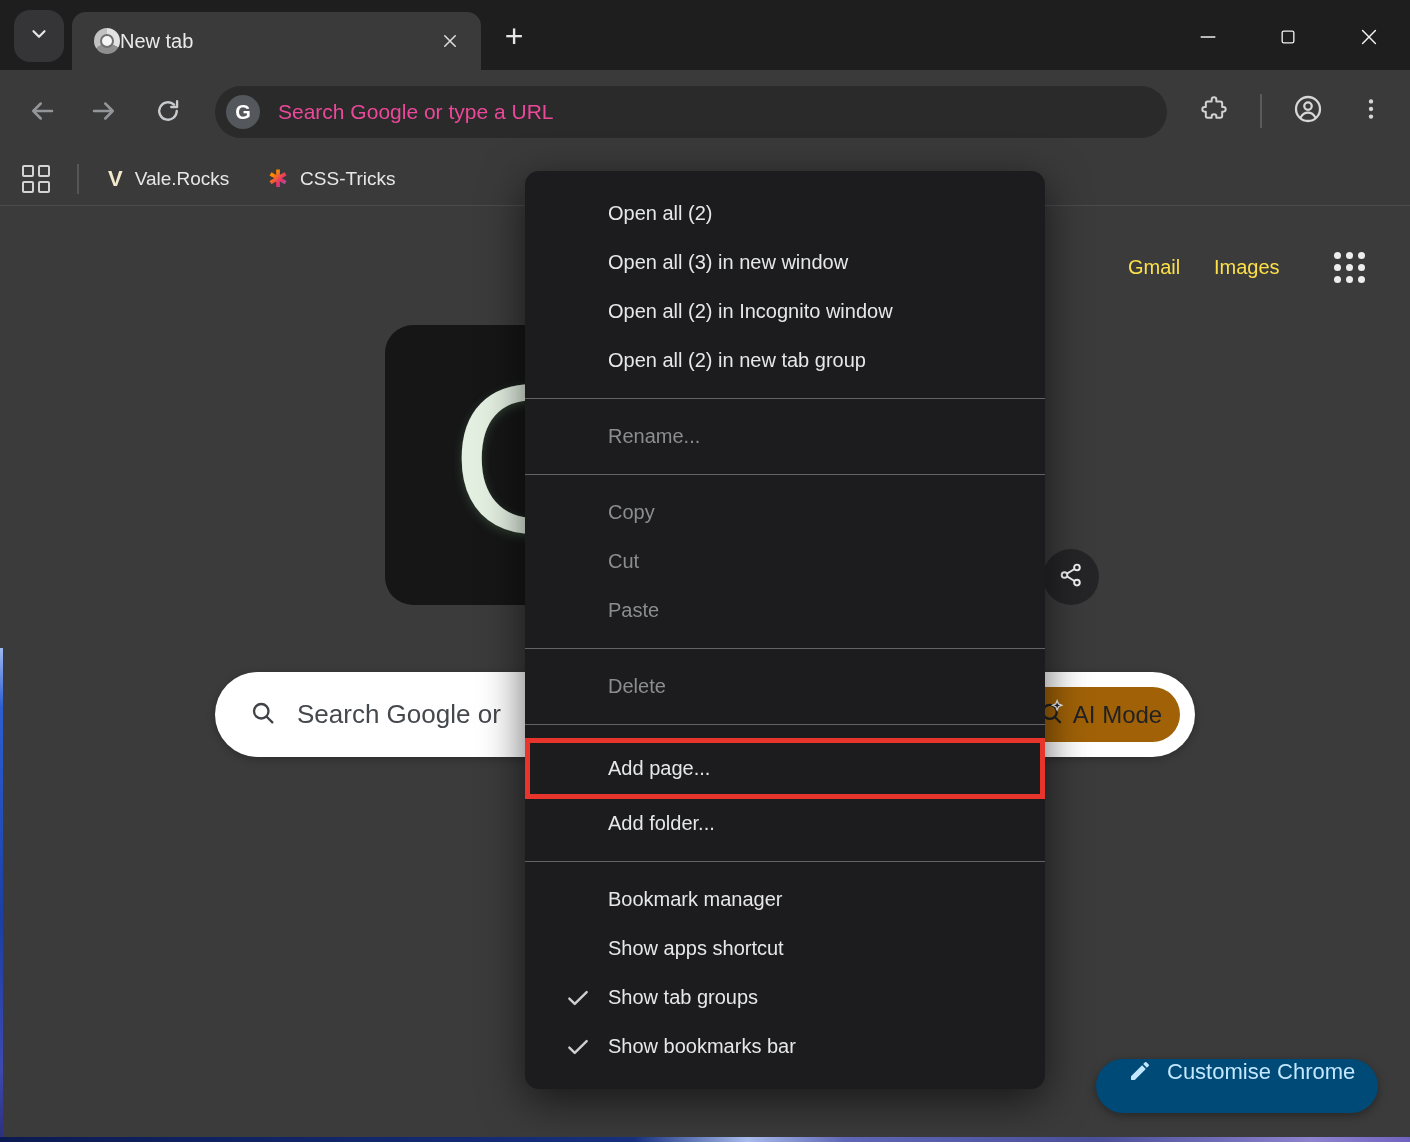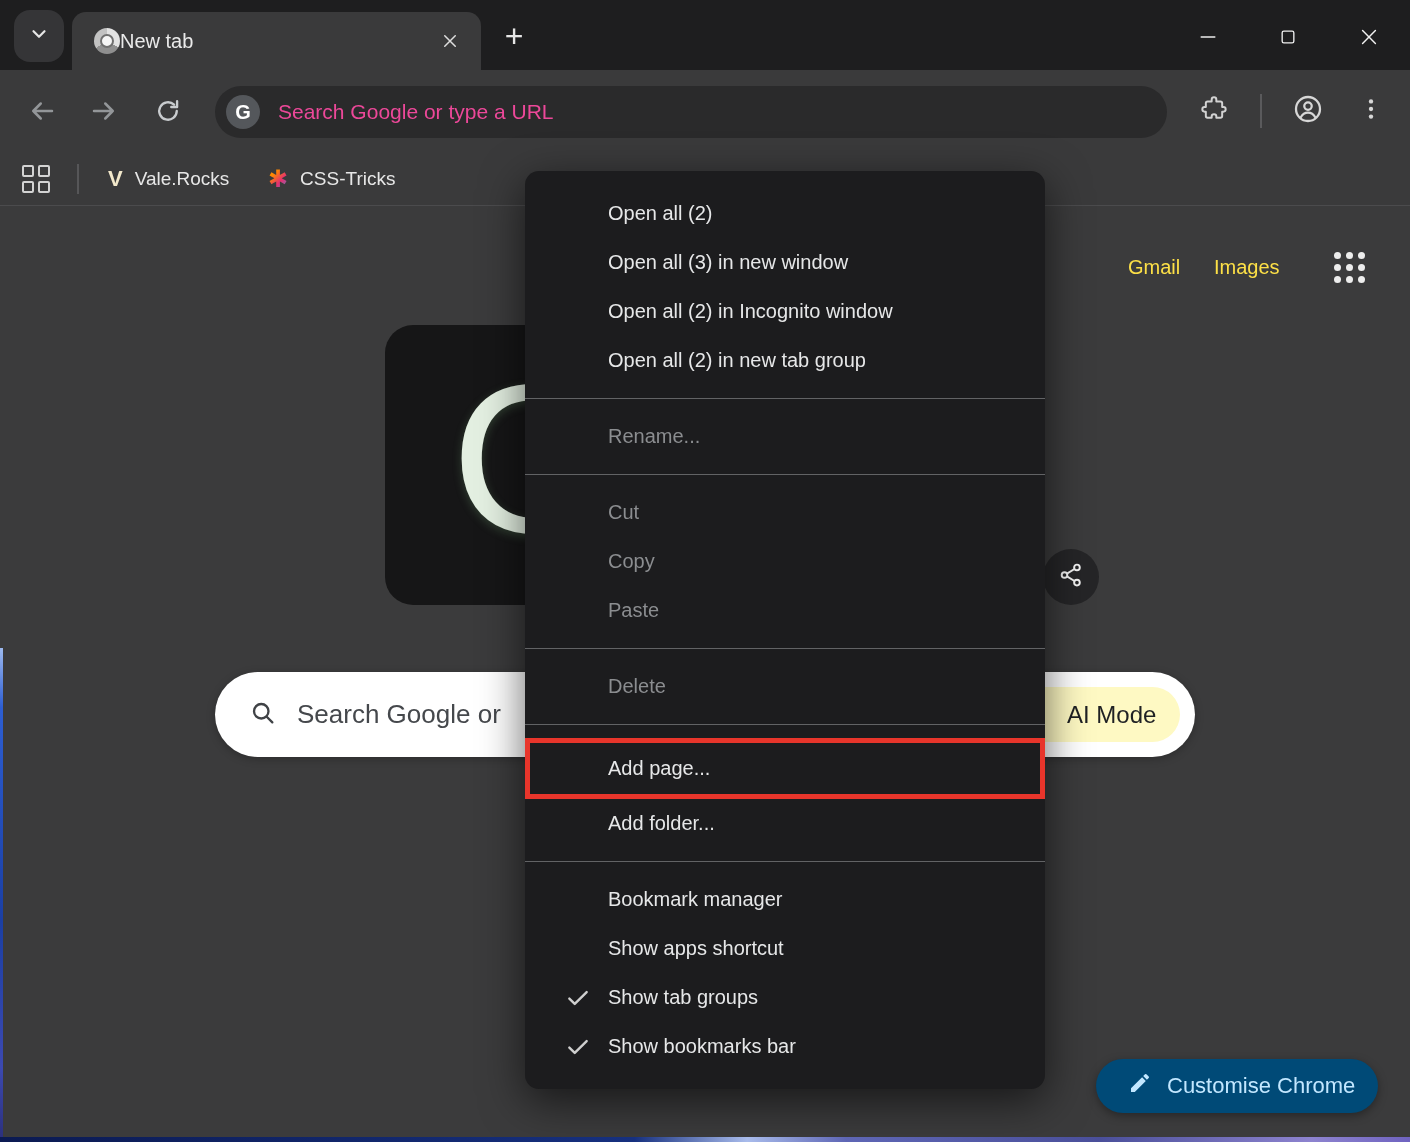--- a/index.html
+++ b/index.html
@@ -73,26 +73,26 @@
     border-radius:28px; overflow:hidden; }
   .doodle-g { position:absolute; left:66px; top:28px; font-size:212px; line-height:1; color:#e3efe1;
     text-shadow:0 3px 10px rgba(130,190,130,.25); }
   .share-btn { position:absolute; left:1043px; top:549px; width:56px; height:56px; border-radius:50%;
     background:#252527; display:flex; align-items:center; justify-content:center; color:#f2f2f2; }
 
   .search-pill { position:absolute; left:215px; top:672px; width:980px; height:85px; background:#ffffff;
     border-radius:43px; display:flex; align-items:center; box-shadow:0 2px 8px rgba(0,0,0,.25); }
   .search-pill .mag { margin-left:34px; color:#3f4246; }
   .search-text { margin-left:20px; font-size:26px; color:#45484c; }
-  .ai-chip { position:absolute; right:15px; top:15px; height:55px; width:178px; background:#fef9c3;
-    border-radius:28px; display:flex; align-items:center; padding-left:18px; gap:20px; }
+  .ai-chip { position:absolute; right:15px; top:15px; height:55px; width:178px; background:#a16207;
+    border-radius:28px; display:flex; align-items:center; padding-left:18px; gap:8px;justify-content:center; }
   .ai-label { font-size:24px; color:#1f2124; }
 
   .customise { position:absolute; left:1096px; top:1059px; width:282px; height:54px; border-radius:27px;
-    background:#004a77; display:flex; align-items:center; padding-left:32px; gap:15px;
+    background:#004a77; display:flex; padding-left:32px; gap:15px;
     color:#c2e7ff; font-size:22px; box-shadow:0 3px 10px rgba(0,0,0,.35); }
 
   
   .ctx-menu { position:absolute; left:525px; top:171px; width:520px; background:#1c1c1e; z-index:20;
     border-radius:14px; padding:18px 0; box-shadow:0 12px 44px rgba(0,0,0,.6); }
   .mi { position:relative; height:49px; display:flex; align-items:center; padding-left:83px;
     font-size:20px; color:#e6e7e8; }
   .mi.disabled { color:#8b8d90; }
   .mi .check { position:absolute; left:40px; top:12px; color:#cfcfcf; }
   .mi.highlighted { height:61px; border:5px solid var(--hl-red, #e8352b); padding-left:78px; }
@@ -265,22 +265,22 @@
 </div>
 
 <div class="ctx-menu">
   <div class="mi">Open all (2)</div>
   <div class="mi">Open all (3) in new window</div>
   <div class="mi">Open all (2) in Incognito window</div>
   <div class="mi">Open all (2) in new tab group</div>
   <div class="sep"></div>
   <div class="mi disabled">Rename...</div>
   <div class="sep"></div>
+  <div class="mi disabled">Copy</div>
   <div class="mi disabled">Cut</div>
-  <div class="mi disabled">Copy</div>
   <div class="mi disabled">Paste</div>
   <div class="sep"></div>
   <div class="mi disabled">Delete</div>
   <div class="sep"></div>
   <div class="mi highlighted">Add page...</div>
   <div class="mi">Add folder...</div>
   <div class="sep"></div>
   <div class="mi">Bookmark manager</div>
   <div class="mi">Show apps shortcut</div>
   <div class="mi">

